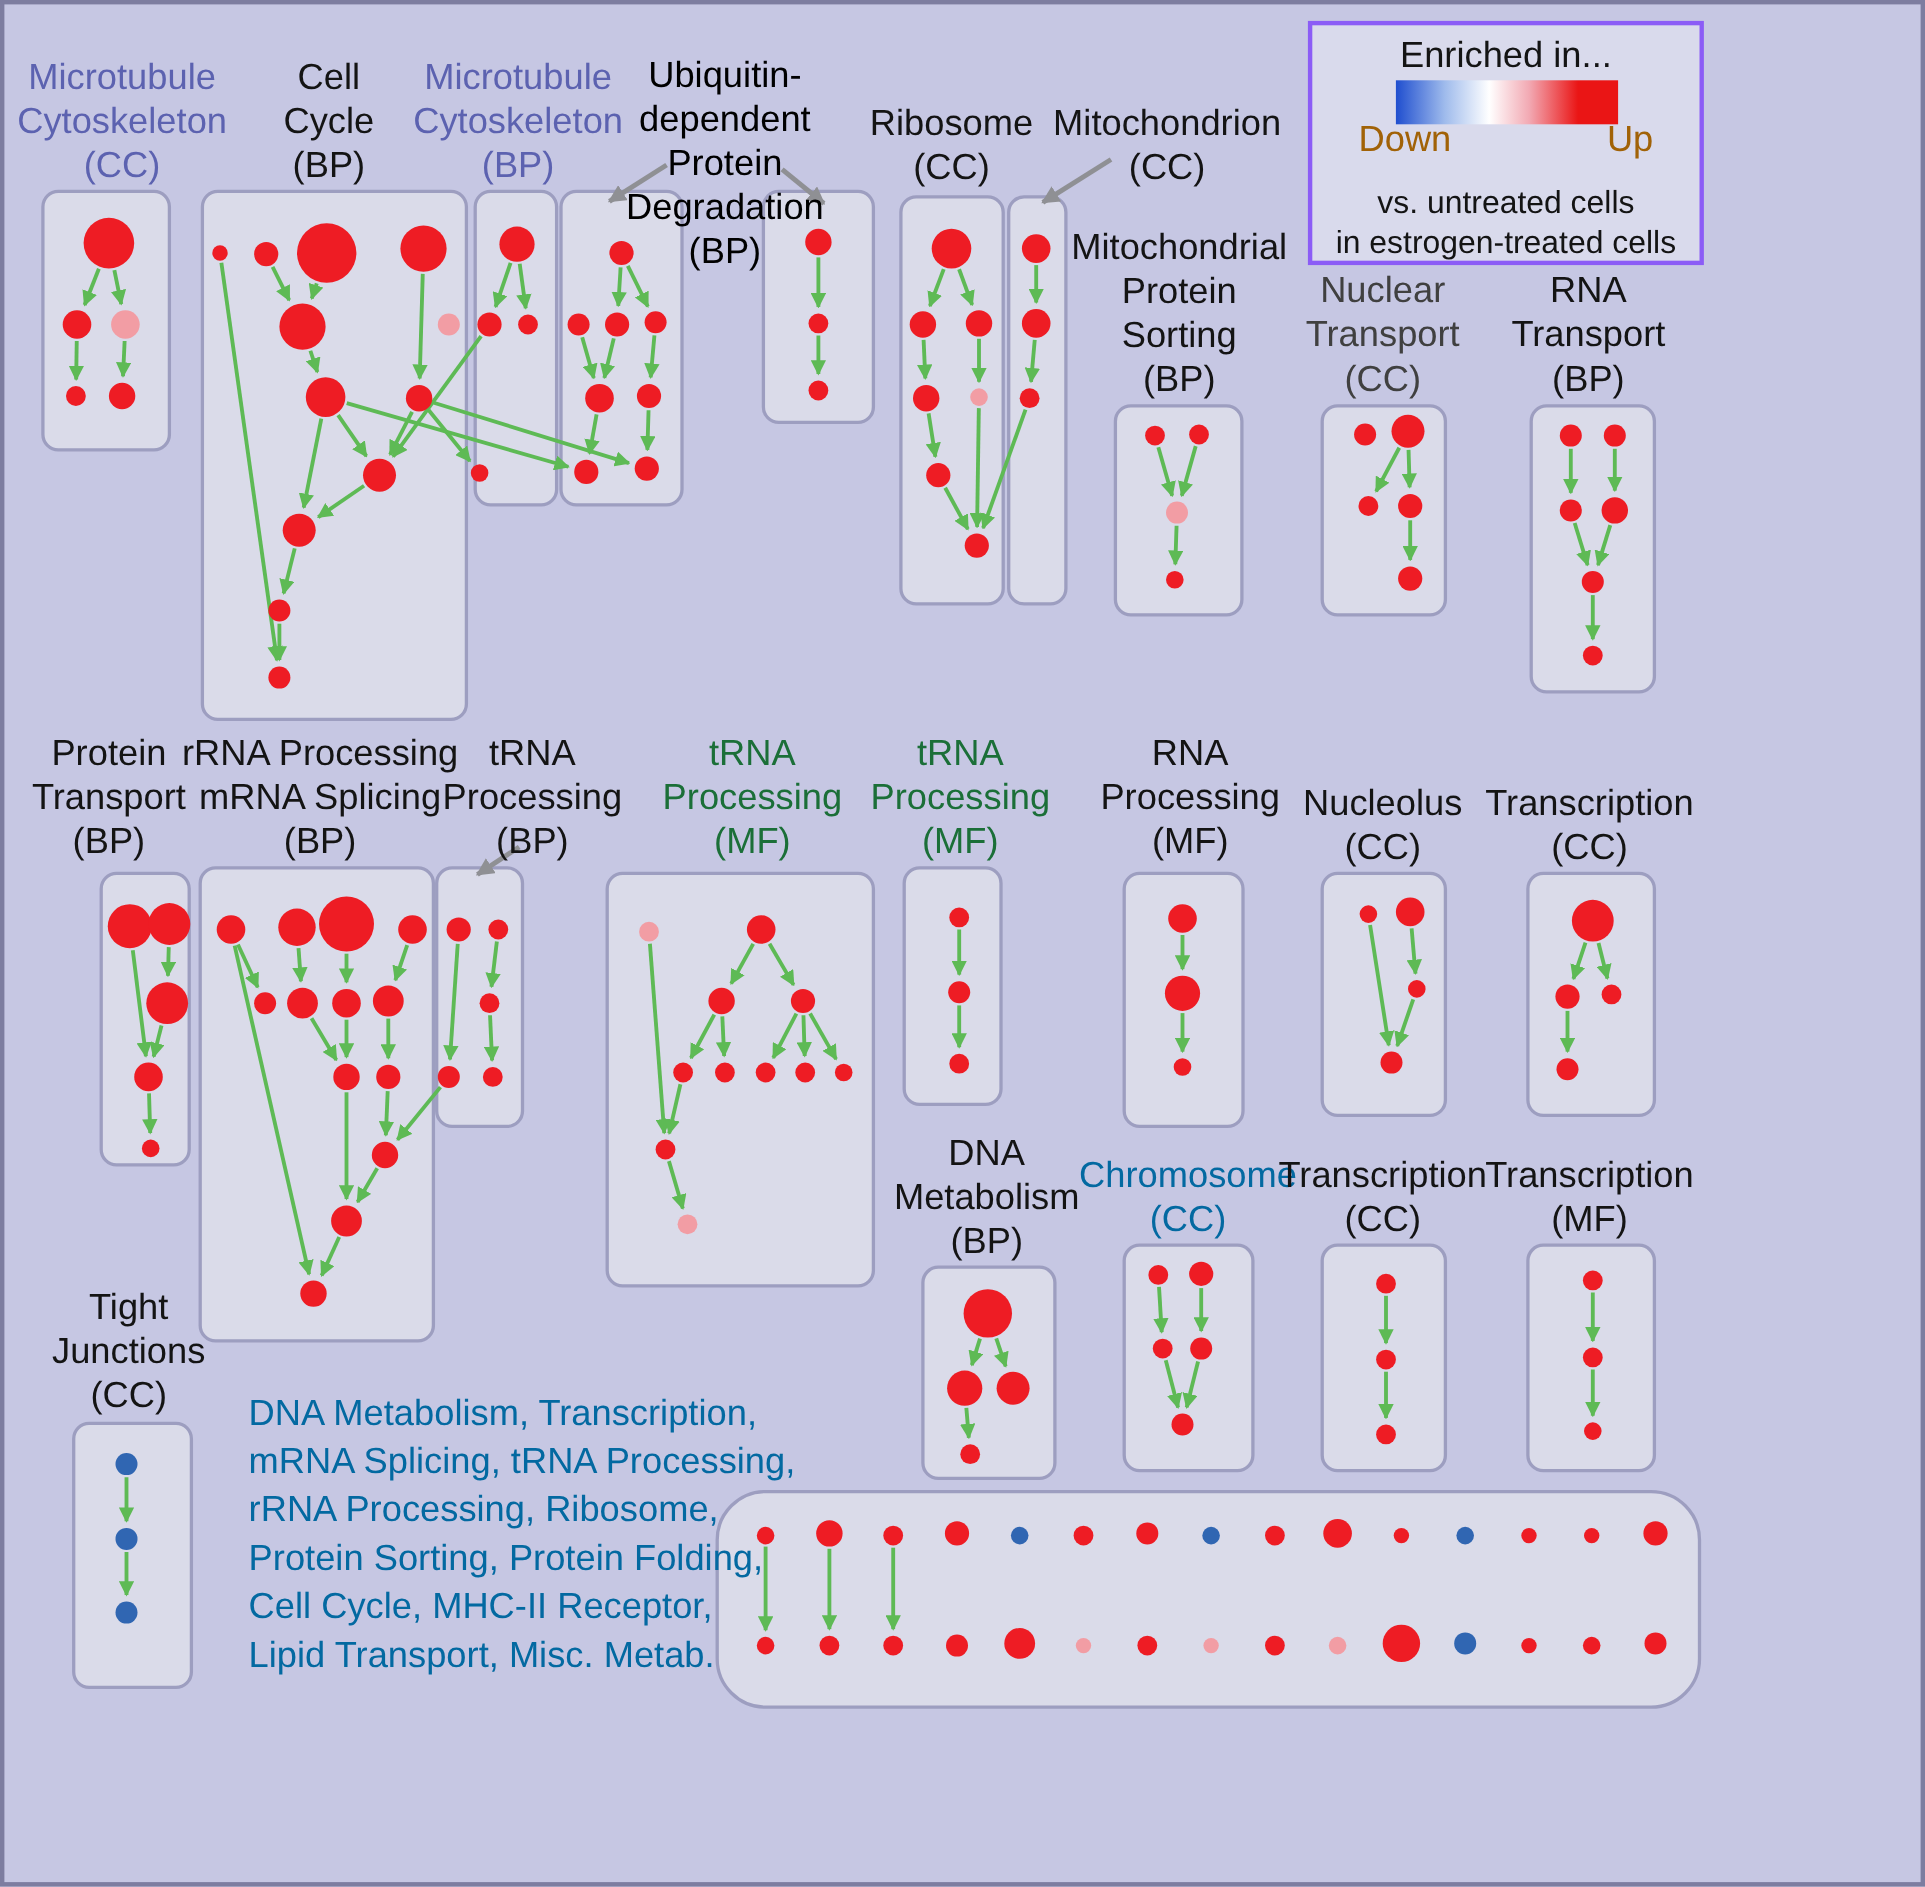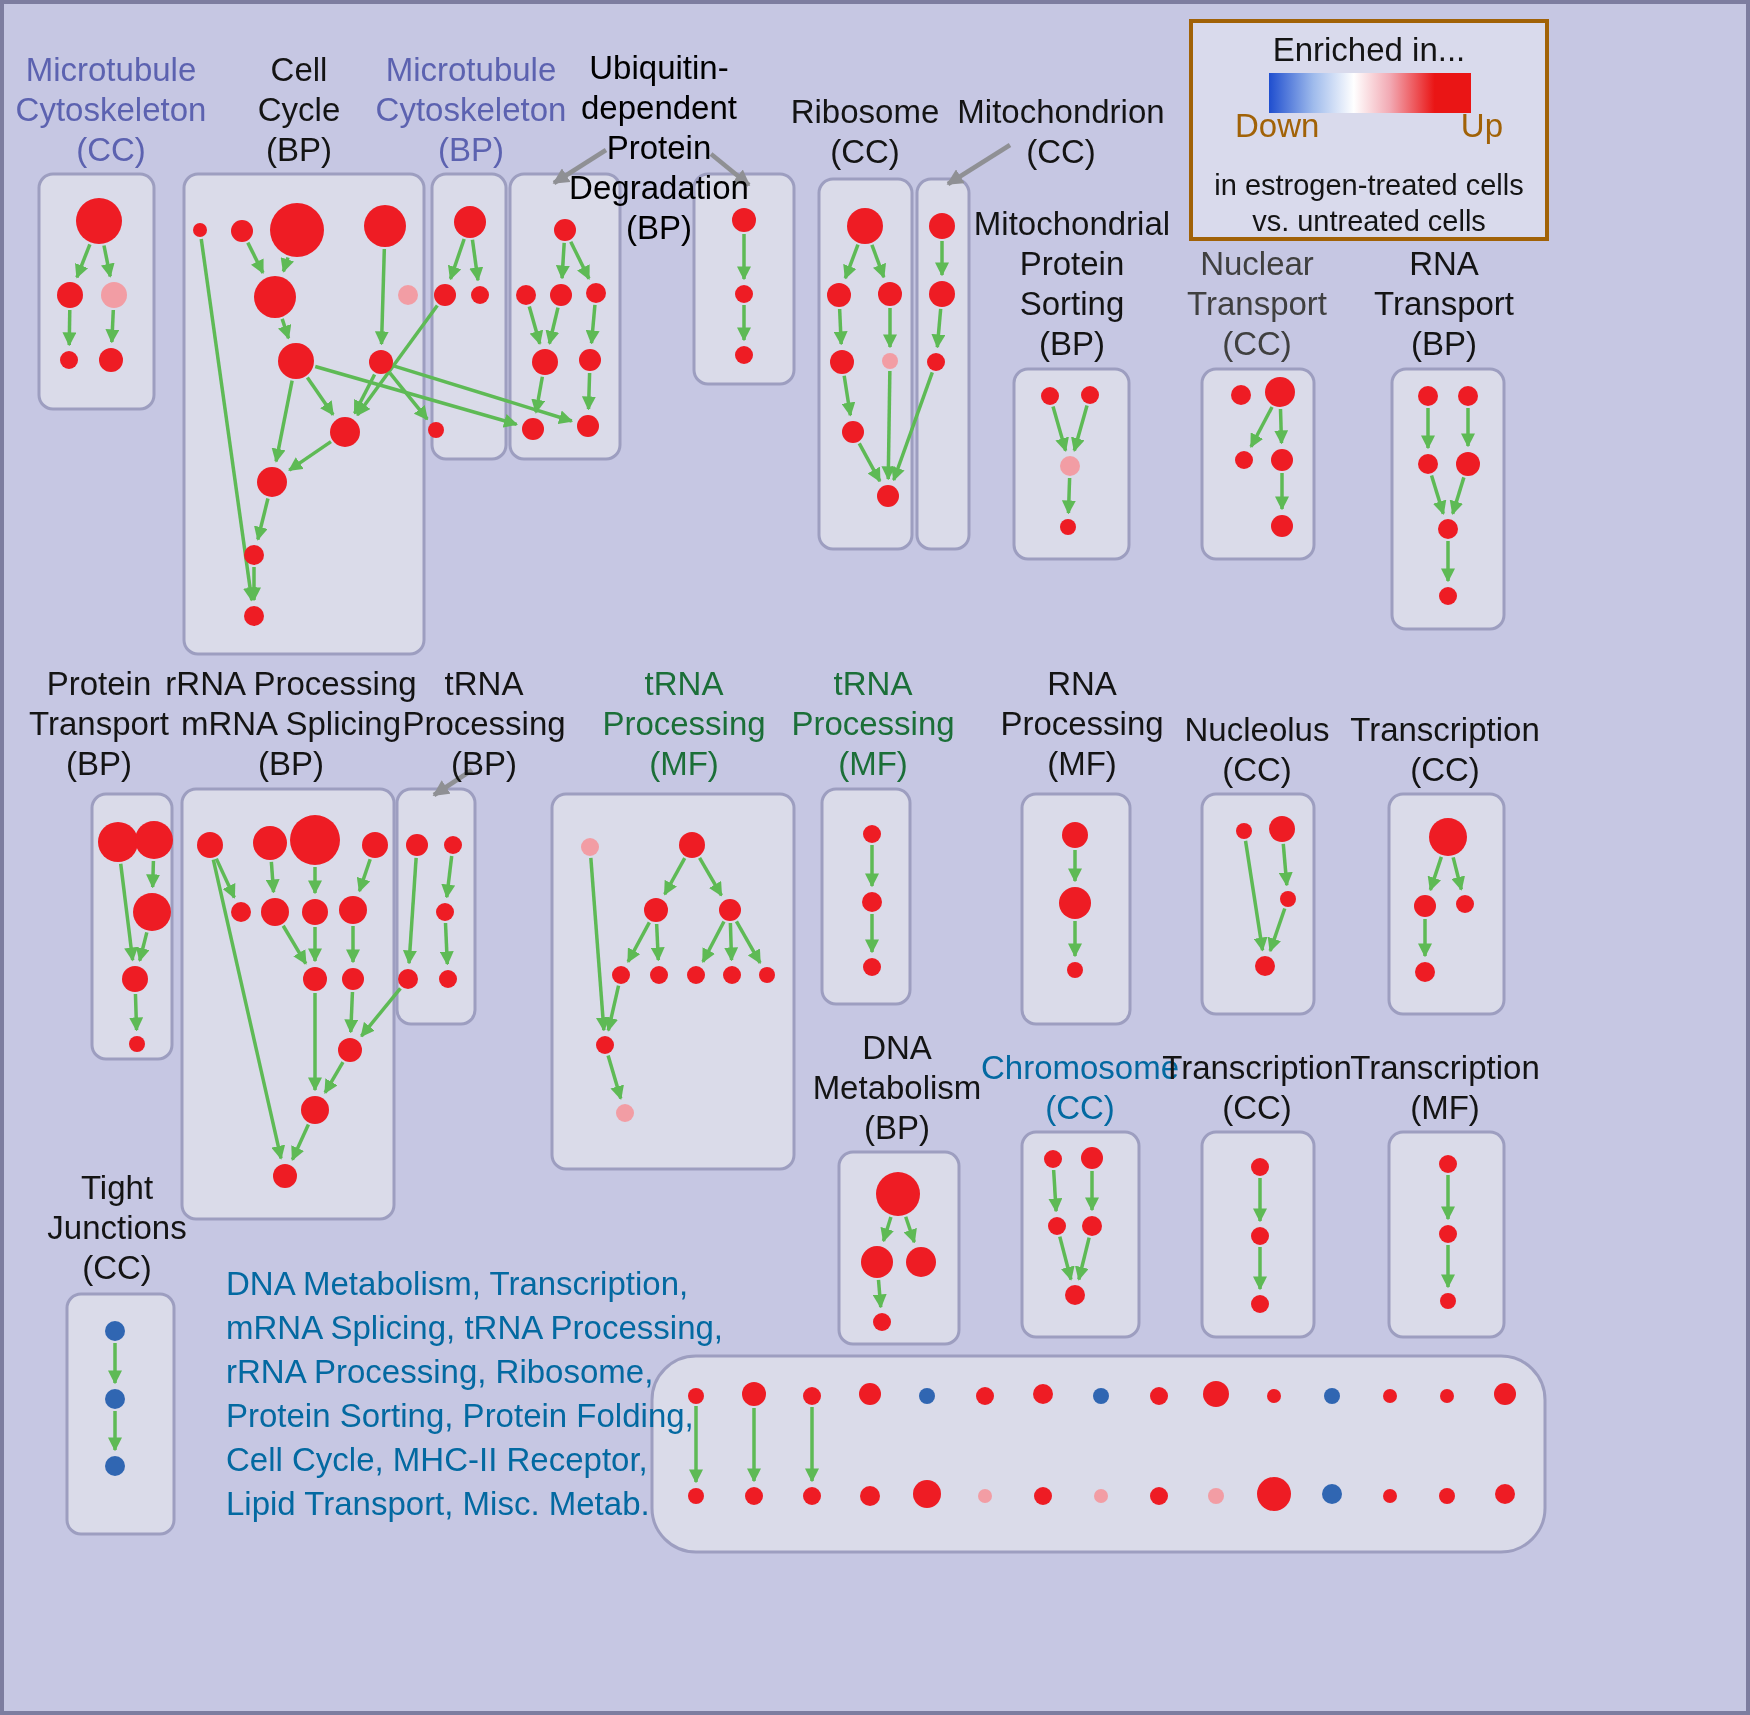--- a/index.html
+++ b/index.html
@@ -13,21 +13,21 @@
   .cluster-label{
     position:absolute;transform:translateX(-50%);
     text-align:center;font-size:33px;line-height:40px;white-space:nowrap;
   }
   .note{
     position:absolute;left:222px;top:1258px;
     font-size:33px;line-height:44px;color:#0369a1;white-space:pre-line;
   }
   .legend{
     position:absolute;left:1185px;top:15px;width:360px;height:222px;
-    background:#d9daec;border:4px solid #a16207;box-sizing:border-box;
+    background:#d9daec;border:4px solid #8b5cf6;box-sizing:border-box;
   }
   .legend-title{margin-top:8px;text-align:center;font-size:33px;color:#141414;}
   .legend-bar{position:absolute;left:76px;top:50px;width:202px;height:40px;}
   .legend-scale{
     position:absolute;left:0;top:84px;width:100%;box-sizing:border-box;
     display:flex;justify-content:space-between;padding:0 42px;
     font-size:33px;color:#a16207;
   }
   .legend-context{
     position:absolute;left:0;top:144px;width:100%;
@@ -455,18 +455,18 @@
 Lipid Transport, Misc. Metab.</div>
 
   <div class="legend">
     <div class="legend-title">Enriched in...</div>
     <div class="legend-bar" id="legend-bar" style="background: linear-gradient(90deg, rgb(31, 78, 207) 0%, rgb(159, 187, 236) 22%, rgb(255, 255, 255) 42%, rgb(242, 169, 179) 60%, rgb(234, 21, 21) 82%);"></div>
     <div class="legend-scale">
       <span>Down</span>
       <span>Up</span>
     </div>
     <div class="legend-context">
+      <div>vs. untreated cells</div>
       <div>in estrogen-treated cells</div>
-      <div>vs. untreated cells</div>
     </div>
   </div>
 
 </div>
 
 </body></html>

